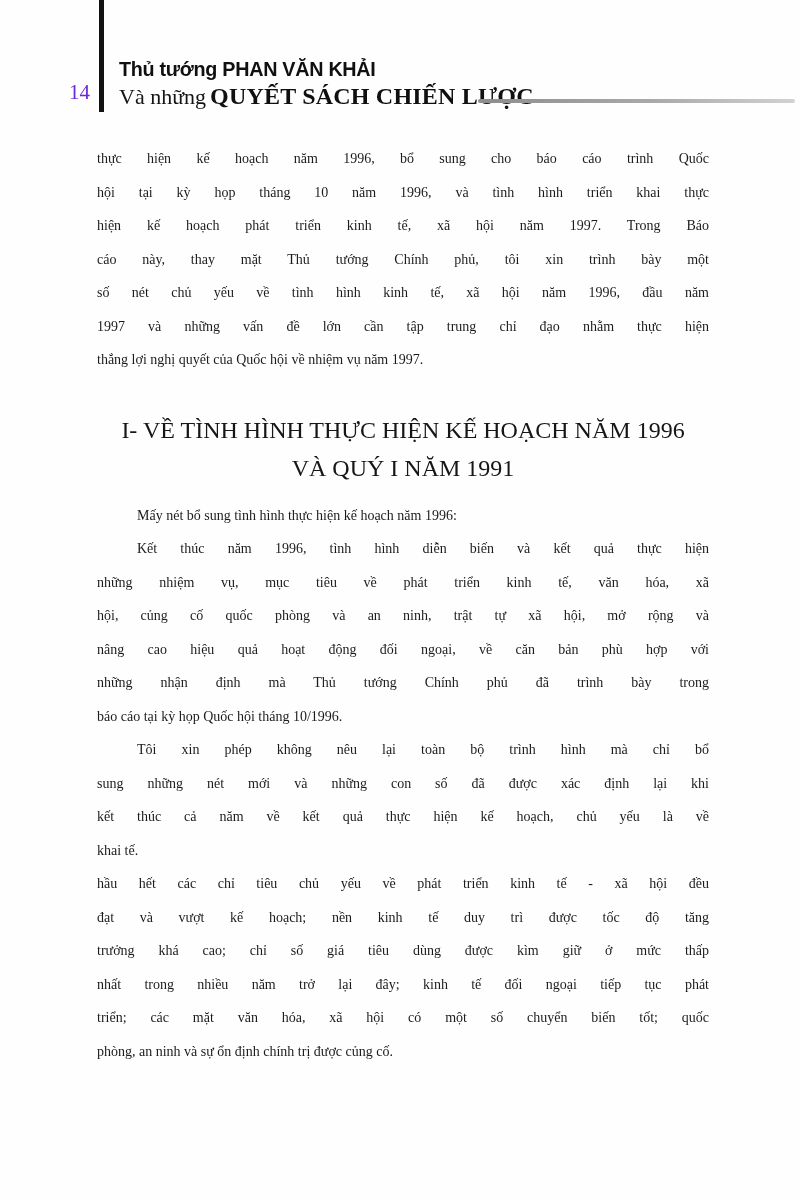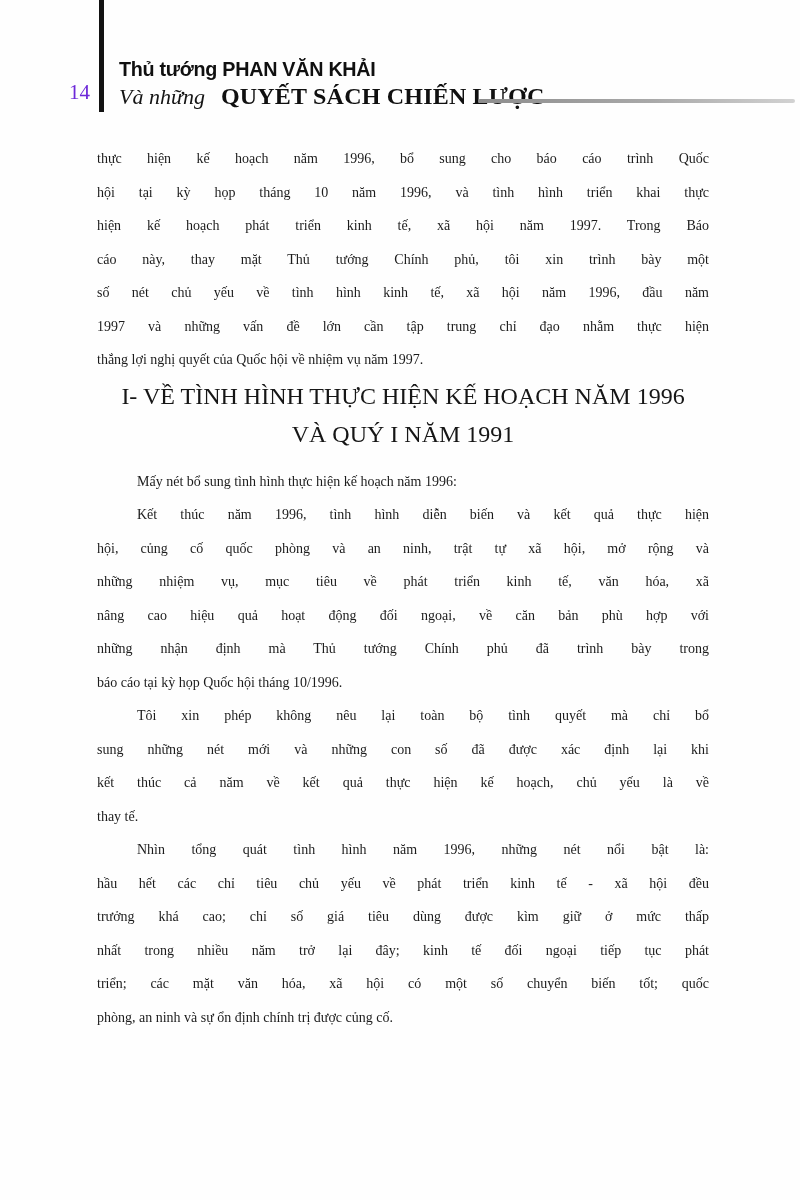--- a/index.html
+++ b/index.html
@@ -39,30 +39,28 @@
     font-weight: bold;
     font-size: 21px;
     letter-spacing: -0.3px;
     transform: scaleX(0.94);
     transform-origin: left center;
     color: #101010;
     line-height: 26px;
   }
   .header-title { line-height: 28px; }
   .header-title .t-italic {
-    font-style: italic;
     font-size: 22px;
     color: #141414;
   }
   .header-title .t-bold {
     font-weight: bold;
     font-size: 24px;
     letter-spacing: 0.2px;
     color: #101010;
-    margin-left: 12px;
   }
   .header-rule {
     position: absolute;
     left: 478px; top: 99px;
     width: 317px; height: 4px;
     border-radius: 2px;
     background: linear-gradient(90deg, #8d8d8d 0%, #a9a9a9 55%, #d2d2d2 100%);
   }
 
   
@@ -79,20 +77,21 @@
     text-justify: inter-word;
     white-space: normal;
   }
   .line.last {
     text-align: left;
     text-align-last: left;
   }
   .line.indent { padding-left: 40px; }
 
   .section-heading {
+    margin-top: 34px;
     margin-bottom: 12px;
     font-size: 24px;
     line-height: 38px;
     text-align: center;
     color: #161616;
   }
 </style>
 </head>
 <body>
 
@@ -127,37 +126,37 @@
       <div>I- VỀ TÌNH HÌNH THỰC HIỆN KẾ HOẠCH NĂM 1996</div>
       <div>VÀ QUÝ I NĂM 1991</div>
     </div>
 
     <div class="para">
       <div class="line last indent">Mấy nét bổ sung tình hình thực hiện kế hoạch năm 1996:</div>
     </div>
 
     <div class="para">
       <div class="line indent">Kết thúc năm 1996, tình hình diễn biến và kết quả thực hiện</div>
+      <div class="line">những nhiệm vụ, mục tiêu về phát triển kinh tế, văn hóa, xã</div>
       <div class="line">hội, củng cố quốc phòng và an ninh, trật tự xã hội, mở rộng và</div>
-      <div class="line">những nhiệm vụ, mục tiêu về phát triển kinh tế, văn hóa, xã</div>
       <div class="line">nâng cao hiệu quả hoạt động đối ngoại, về căn bản phù hợp với</div>
       <div class="line">những nhận định mà Thủ tướng Chính phủ đã trình bày trong</div>
       <div class="line last">báo cáo tại kỳ họp Quốc hội tháng 10/1996.</div>
     </div>
 
     <div class="para">
-      <div class="line indent">Tôi xin phép không nêu lại toàn bộ tình quyết mà chỉ bổ</div>
+      <div class="line indent">Tôi xin phép không nêu lại toàn bộ trình hình mà chỉ bổ</div>
       <div class="line">sung những nét mới và những con số đã được xác định lại khi</div>
       <div class="line">kết thúc cả năm về kết quả thực hiện kế hoạch, chủ yếu là về</div>
-      <div class="line last">thay tế.</div>
+      <div class="line last">khai tế.</div>
     </div>
 
     <div class="para">
-      <div class="line indent">Nhìn tổng quát tình hình năm 1996, những nét nổi bật là:</div>
       <div class="line">hầu hết các chỉ tiêu chủ yếu về phát triển kinh tế - xã hội đều</div>
+      <div class="line">đạt và vượt kế hoạch; nền kinh tế duy trì được tốc độ tăng</div>
       <div class="line">trưởng khá cao; chỉ số giá tiêu dùng được kìm giữ ở mức thấp</div>
       <div class="line">nhất trong nhiều năm trở lại đây; kinh tế đối ngoại tiếp tục phát</div>
       <div class="line">triển; các mặt văn hóa, xã hội có một số chuyển biến tốt; quốc</div>
       <div class="line last">phòng, an ninh và sự ổn định chính trị được củng cố.</div>
     </div>
 
   </div>
 </div>
 
 </body></html>

